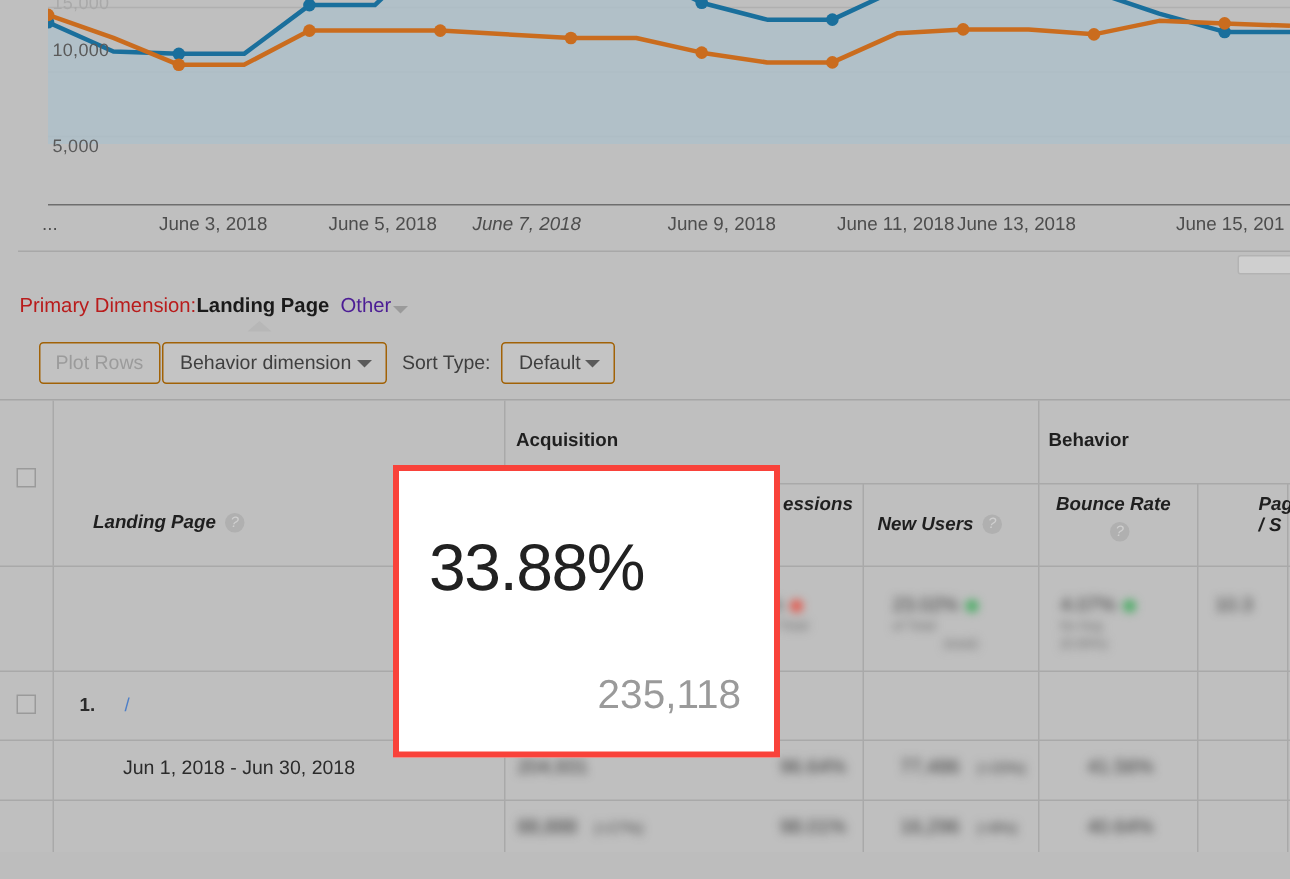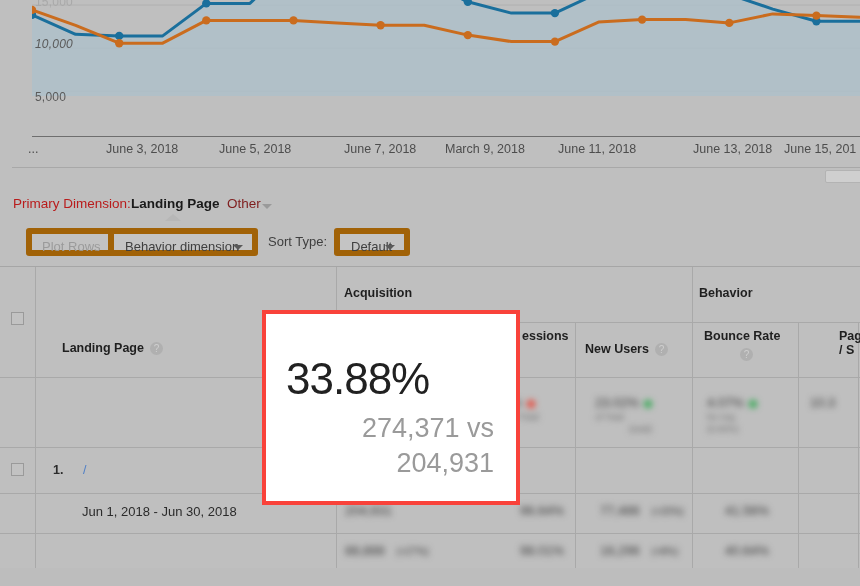--- a/index.html
+++ b/index.html
@@ -10,59 +10,59 @@
     -webkit-font-smoothing:antialiased;
   }
   .screen{position:relative;width:860px;height:568px;background:#bfbfbf;overflow:hidden;}
 
   
   .chart-wrap{position:absolute;left:0;top:0;width:860px;height:165px;background:#bfbfbf;overflow:hidden;}
   .chart-plot{position:absolute;left:32px;top:-40px;width:828px;height:180px;}
   .chart-svg{display:block;width:828px;height:180px;}
   .ylab{position:absolute;font-size:12px;color:#5a5a5a;letter-spacing:.2px;}
   .ylab.top{left:35px;top:-5px;color:#a9a9a9;}
-  .ylab.y10{left:35px;top:37px;font-style:italic;}
+  .ylab.y10{left:35px;top:26px;}
   .ylab.y5{left:35px;top:90px;}
   .xaxis-line{position:absolute;left:32px;top:136px;width:828px;height:1px;background:#6e6e6e;}
   .xlabels{position:absolute;left:0;top:142px;width:860px;height:22px;}
   .xlabels span{position:absolute;font-size:12.5px;color:#4d4d4d;white-space:nowrap;}
   .chart-bottom-rule{position:absolute;left:12px;top:167px;width:848px;height:1px;background:#a8a8a8;}
   .scroll-track{position:absolute;left:12px;top:168px;width:848px;height:14px;background:#bfbfbf;}
   .scroll-thumb{position:absolute;left:825px;top:170px;width:35px;height:11px;background:#cfcfcf;border:1px solid #b3b3b3;border-radius:2px;}
 
   
   .primdim{position:absolute;left:0;top:196px;width:860px;height:26px;}
   .primdim .lbl{position:absolute;left:13px;top:0;font-size:13.5px;color:#b91c1c;}
   .primdim .val{position:absolute;left:131px;top:0;font-size:13.5px;color:#1a1a1a;font-weight:bold;}
   .primdim .tabcaret{position:absolute;left:165px;top:18px;width:0;height:0;
       border-left:8px solid transparent;border-right:8px solid transparent;border-bottom:7px solid #b7b7b7;}
-  .primdim .other{position:absolute;left:227px;top:0;font-size:13.5px;color:#7f1d1d;}
+  .primdim .other{position:absolute;left:227px;top:0;font-size:13.5px;color:#4c1d95;}
   .primdim .othercaret{position:absolute;left:262px;top:8px;width:0;height:0;
       border-left:5px solid transparent;border-right:5px solid transparent;border-top:5px solid #9a9a9a;}
 
   
   .controls{position:absolute;left:0;top:228px;width:860px;height:34px;}
-  .btn{position:absolute;box-sizing:border-box;border:6px solid #a16207;border-radius:3px;
+  .btn{position:absolute;box-sizing:border-box;border:1px solid #a16207;border-radius:3px;
        background:#c4c4c4;font-size:13px;color:#3f3f3f;height:28px;line-height:26px;padding:0 10px;}
   .btn.plotrows{left:26px;top:0;color:#9b9b9b;background:#c2c2c2;}
   .btn.secdim{left:108px;top:0;width:150px;padding-left:11px;}
   .btn.secdim .cv{position:absolute;right:9px;top:11px;width:0;height:0;
       border-left:5px solid transparent;border-right:5px solid transparent;border-top:5px solid #5a5a5a;}
   .sorttype-lbl{position:absolute;left:268px;top:6px;font-size:13px;color:#3f3f3f;}
   .btn.sortdef{left:334px;top:0;width:76px;padding-left:11px;}
   .btn.sortdef .cv{position:absolute;right:9px;top:11px;width:0;height:0;
       border-left:5px solid transparent;border-right:5px solid transparent;border-top:5px solid #5a5a5a;}
 
   
   .table{position:absolute;left:0;top:266px;width:860px;height:320px;border-top:1px solid #a6a6a6;}
   .vline{position:absolute;width:1px;background:#a9a9a9;}
   .hline{position:absolute;height:1px;background:#a9a9a9;}
 
   .grp-label{position:absolute;font-size:12.5px;font-weight:bold;color:#1f1f1f;}
-  .col-label{position:absolute;font-size:12.5px;font-weight:bold;color:#1f1f1f;}
+  .col-label{position:absolute;font-size:12.5px;font-weight:bold;color:#1f1f1f;font-style:italic;}
   .qmark{display:inline-block;width:13px;height:13px;border-radius:50%;background:#b0b0b0;
          color:#cfcfcf;font-size:10px;line-height:13px;text-align:center;font-weight:normal;
          vertical-align:middle;margin-left:6px;}
   .chk{position:absolute;width:13px;height:13px;box-sizing:border-box;border:1px solid #9a9a9a;background:#c2c2c2;}
 
   .rowtext{position:absolute;font-size:13px;color:#2b2b2b;}
   .rownum{position:absolute;font-size:12.5px;color:#2b2b2b;font-weight:bold;}
   .rowlink{position:absolute;font-size:12.5px;color:#4e7fc7;}
   .rowbold{position:absolute;font-size:13px;color:#1f1f1f;font-weight:bold;}
 
@@ -124,24 +124,24 @@
 
     <div class="ylab top">15,000</div>
     <div class="ylab y10">10,000</div>
     <div class="ylab y5">5,000</div>
 
     <div class="xaxis-line"></div>
     <div class="xlabels">
       <span style="left:28px;">...</span>
       <span style="left:106px;">June 3, 2018</span>
       <span style="left:219px;">June 5, 2018</span>
-      <span style="left:344px;">June 7, 2018</span>
-      <span style="left:445px;">March 9, 2018</span>
+      <span style="left:315px;font-style:italic;">June 7, 2018</span>
+      <span style="left:445px;">June 9, 2018</span>
       <span style="left:558px;">June 11, 2018</span>
-      <span style="left:693px;">June 13, 2018</span>
+      <span style="left:638px;">June 13, 2018</span>
       <span style="left:784px;">June 15, 201</span>
     </div>
   </div>
 
   <div class="chart-bottom-rule"></div>
   <div class="scroll-track"></div>
   <div class="scroll-thumb"></div>
 
   <div class="primdim">
     <div class="lbl">Primary Dimension:</div>
@@ -259,17 +259,16 @@
 
     <div class="rowbold" style="left:82px;top:313px;">% Change</div>
     <div class="blur" style="left:355px;top:313px;">&nbsp;&nbsp;&nbsp;&nbsp;</div>
   </div>
 
   <div class="callout">
     <div class="pct">33.88%</div>
     <svg class="arrow" width="38" height="36" viewBox="0 0 38 36">
       <polygon points="19,1 37,17 28,17 28,34 10,34 10,17 1,17" fill="#34c34e"></polygon>
     </svg>
-    <div class="cmp1">274,371 vs</div>
-    <div class="cmp2">204,931</div>
+    <div class="cmp2">235,118</div>
   </div>
 
 </div>
 
 </body></html>

